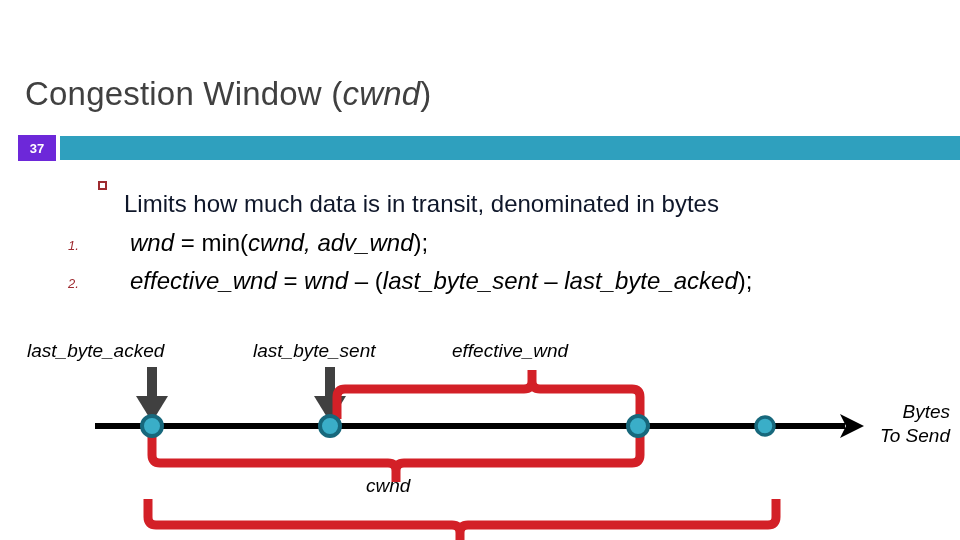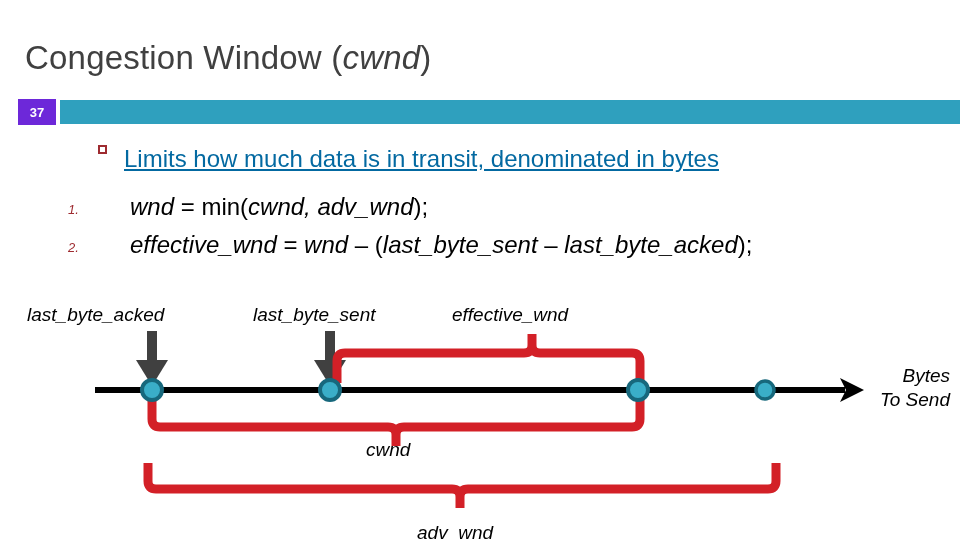--- a/index.html
+++ b/index.html
@@ -1,21 +1,21 @@
 <!DOCTYPE html>
 <html><head>
 <meta charset="utf-8">
 <style>
   html,body{margin:0;padding:0;}
   body{
     width:960px;height:540px;background:#ffffff;overflow:hidden;
     font-family:"Liberation Sans","DejaVu Sans",sans-serif;
     position:relative;
   }
-  .slide{position:absolute;inset:0;}
+  .slide{position:absolute;inset:0;margin-top:36px;}
 
   
   #title{
     position:absolute;left:25px;top:35px;width:900px;
     font-size:33px;line-height:46px;color:#404040;
     letter-spacing:0.2px;white-space:nowrap;
   }
   #title .it{font-style:italic;}
 
   
@@ -32,22 +32,22 @@
 
   
   #bullet-row{
     position:absolute;left:98px;top:134px;width:840px;height:34px;
   }
   #bullet-marker{
     position:absolute;left:0px;top:11px;width:9px;height:9px;
     border:2px solid #9E2B30;background:#ffffff;box-sizing:border-box;
   }
   #bullet-text{
-    position:absolute;left:26px;top:8px;font-size:24px;line-height:34px;
-    color:#0369a1;white-space:nowrap;text-decoration:underline;
+    position:absolute;left:26px;top:17px;font-size:24px;line-height:34px;
+    color:#0f172a;white-space:nowrap;
   }
 
   
   .num-row{position:absolute;left:68px;width:880px;height:34px;}
   #num-row-0{top:190px;}
   #num-row-1{top:228px;}
   .num-marker{
     position:absolute;left:0px;top:11px;
     font-size:13px;font-style:italic;color:#9E2B30;line-height:18px;
   }

